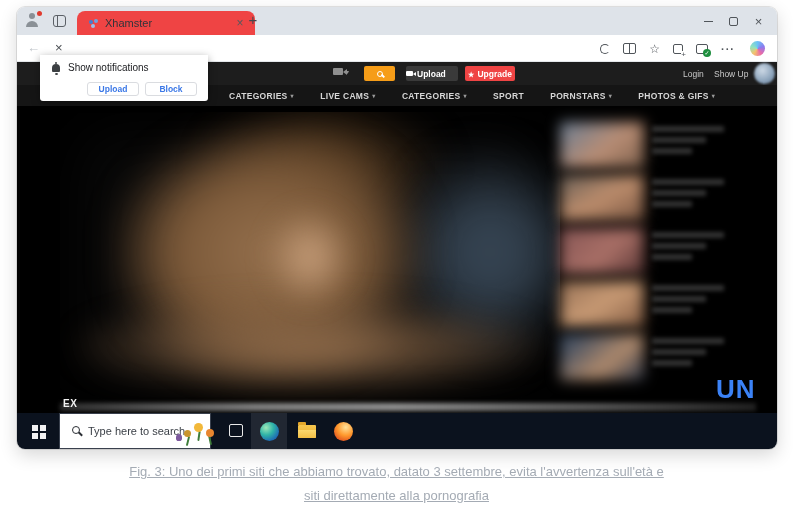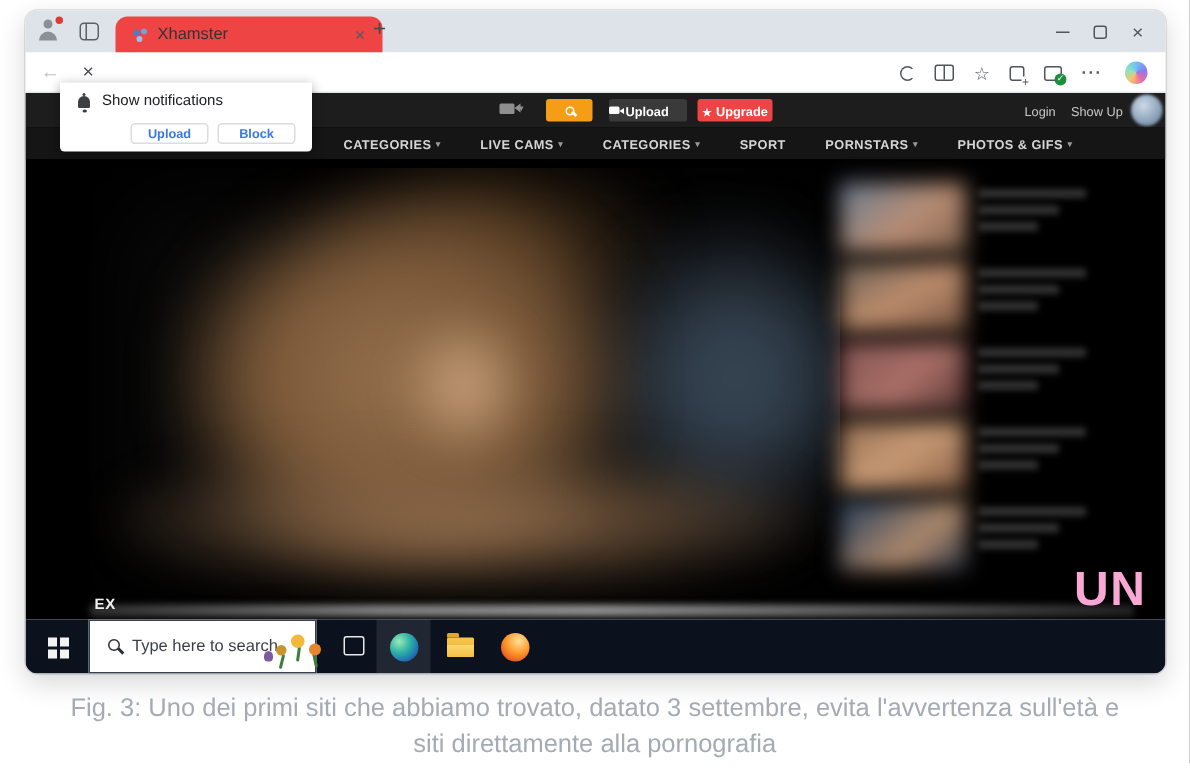--- a/index.html
+++ b/index.html
@@ -116,21 +116,21 @@
   .blob { position:absolute; }
   .b-tan   { left:55px;  top:15px;  width:310px; height:250px; background:radial-gradient(ellipse at 50% 50%, #96714e 0%, #7a5838 45%, rgba(20,14,8,0) 75%); filter:blur(16px); }
   .b-dark  { left:150px; top:-10px; width:230px; height:130px; background:radial-gradient(ellipse, #46301a 20%, rgba(0,0,0,0) 75%); filter:blur(18px); }
   .b-blue  { left:330px; top:35px;  width:200px; height:210px; background:radial-gradient(ellipse, #344250 25%, rgba(8,12,18,0) 72%); filter:blur(18px); }
   .b-floor { left:15px;  bottom:12px; width:470px; height:95px; background:radial-gradient(ellipse, #8a6747 10%, rgba(0,0,0,0) 75%); filter:blur(14px); }
   .b-hi    { left:205px; top:95px;  width:90px;  height:100px; background:radial-gradient(ellipse, #c9a07c 0%, rgba(0,0,0,0) 70%); filter:blur(12px); }
 
   .page-strip { position:absolute; left:43px; top:341px; width:696px; height:8px;
     background:linear-gradient(90deg,#2c2c2c,#7d7d7d 28%,#8d8d8d 48%,#565656 75%,#1f1f1f); filter:blur(2px); }
   .overlay-ex { position:absolute; left:46px; top:336px; font-size:10px; font-weight:bold; color:#f2f2f2; letter-spacing:.5px; z-index:5; }
-  .overlay-un { position:absolute; left:699px; top:312px; font-size:32px; font-weight:bold; color:#f9a8d4; letter-spacing:1px; z-index:5; }
+  .overlay-un { position:absolute; left:699px; top:312px; font-size:26px; font-weight:bold; color:#3b82f6; letter-spacing:1px; z-index:5; }
 
   
   .sidebar { position:absolute; left:543px; top:60px; width:176px; display:flex; flex-direction:column; gap:7px; }
   .sb-row { position:relative; height:46px; }
   .sb-thumb { position:absolute; left:0; top:0; width:84px; height:46px; border-radius:2px; filter:blur(7px); }
   .t1 { background:linear-gradient(140deg,#76808f 10%,#b98d74 55%,#8a6a55 90%); }
   .t2 { background:linear-gradient(150deg,#6e6258 5%,#bd8d6c 50%,#7e5a45 95%); }
   .t3 { background:linear-gradient(135deg,#8c5a58 10%,#a96f66 55%,#6b4340 90%); }
   .t4 { background:linear-gradient(145deg,#9a7458 5%,#c89a74 50%,#8a6248 95%); }
   .t5 { background:linear-gradient(140deg,#445062 15%,#b08a6c 60%,#3a3f4c 95%); }
@@ -178,21 +178,21 @@
   .net-ic { width:12px; height:9px; border:1.4px solid #e9e9e9; border-radius:1px; position:relative; }
   .net-ic::after { content:""; position:absolute; left:3px; bottom:-3.5px; width:4px; border-top:1.4px solid #e9e9e9; }
   .spk-ic { width:12px; height:10px; background:#e9e9e9; clip-path:polygon(0 32%, 28% 32%, 58% 0, 58% 100%, 28% 68%, 0 68%); position:relative; }
   .spk-wave { color:#e9e9e9; font-size:9px; margin-left:-8px; margin-right:0; }
   .spk-wave::before { content:")"; }
   .clock { text-align:center; color:#f2f2f2; font-size:9.5px; line-height:12px; margin-right:10px; white-space:nowrap; }
   .action-ic { width:13px; height:12px; border:1.4px solid #e9e9e9; border-radius:1px; margin-right:10px; position:relative; }
   .action-ic::after { content:""; position:absolute; left:1px; bottom:-4px; border-left:3px solid transparent; border-right:3px solid transparent; border-top:3px solid #e9e9e9; }
 
   
-  .caption { position:absolute; left:0; top:460px; width:100%; text-align:center; color:#a4abb4; font-size:17px; line-height:24px; }
+  .caption { position:absolute; left:0; top:460px; width:100%; text-align:center; color:#a4abb4; font-size:13px; line-height:24px;text-decoration:underline; }
 </style>
 </head>
 <body>
 
 <div class="shot">
   <div class="browser">
 
     <div class="tabstrip">
       <div class="profile-btn">
         <div class="person"></div>

